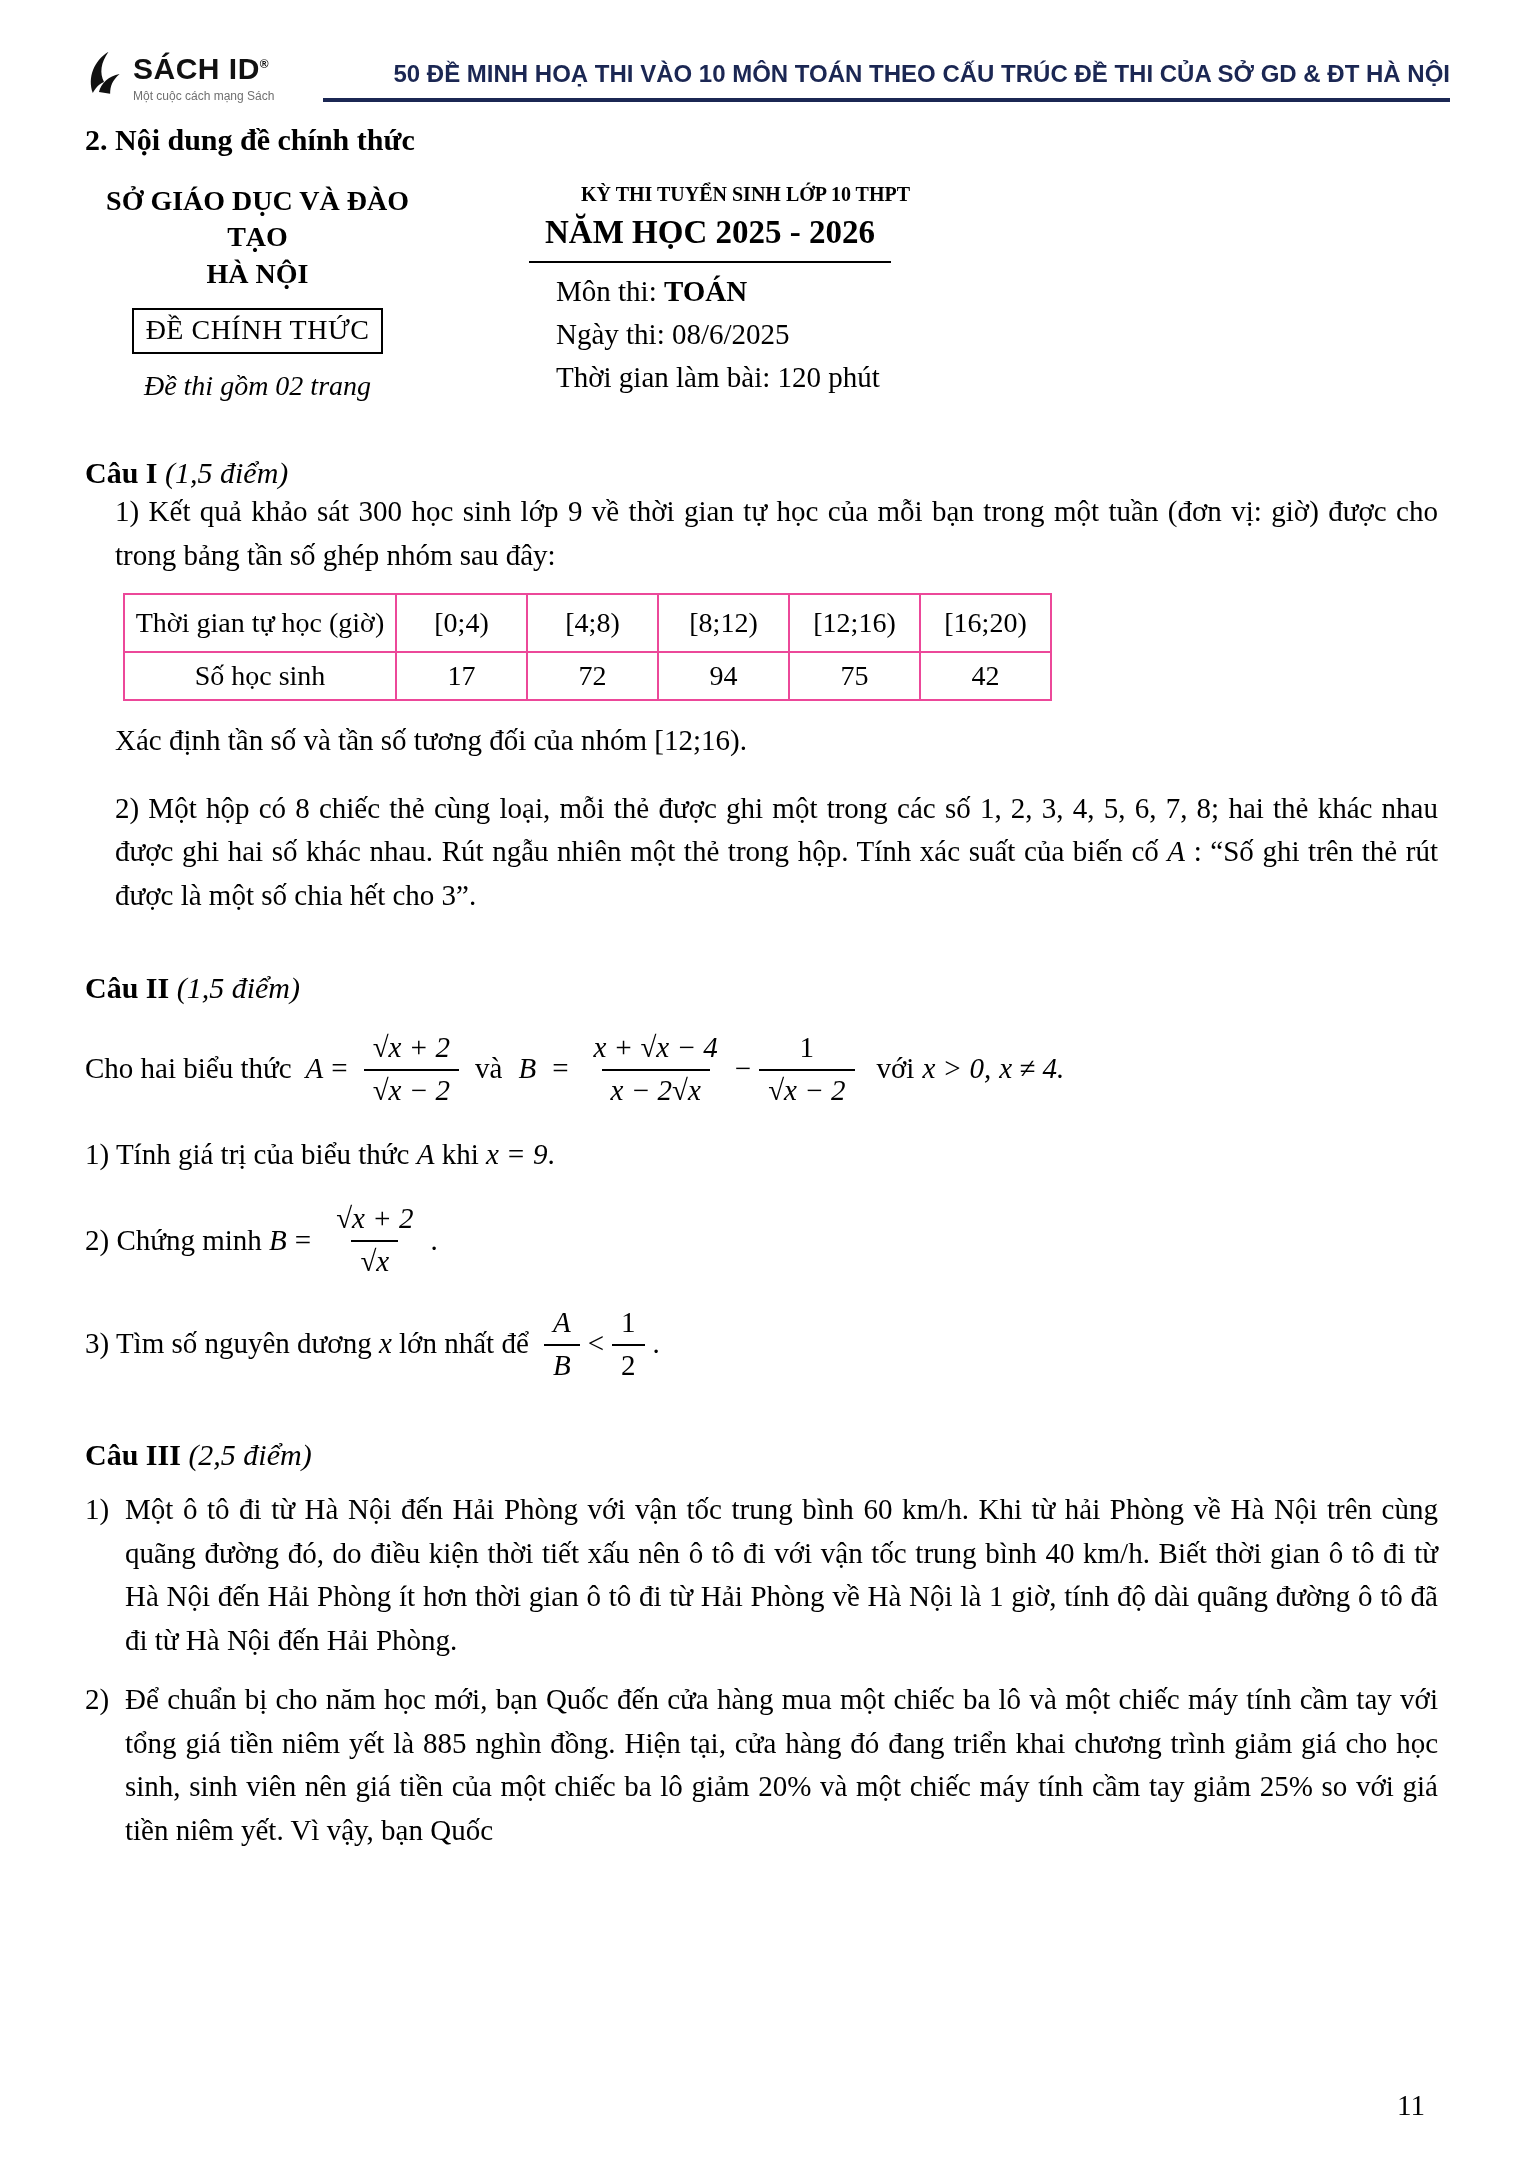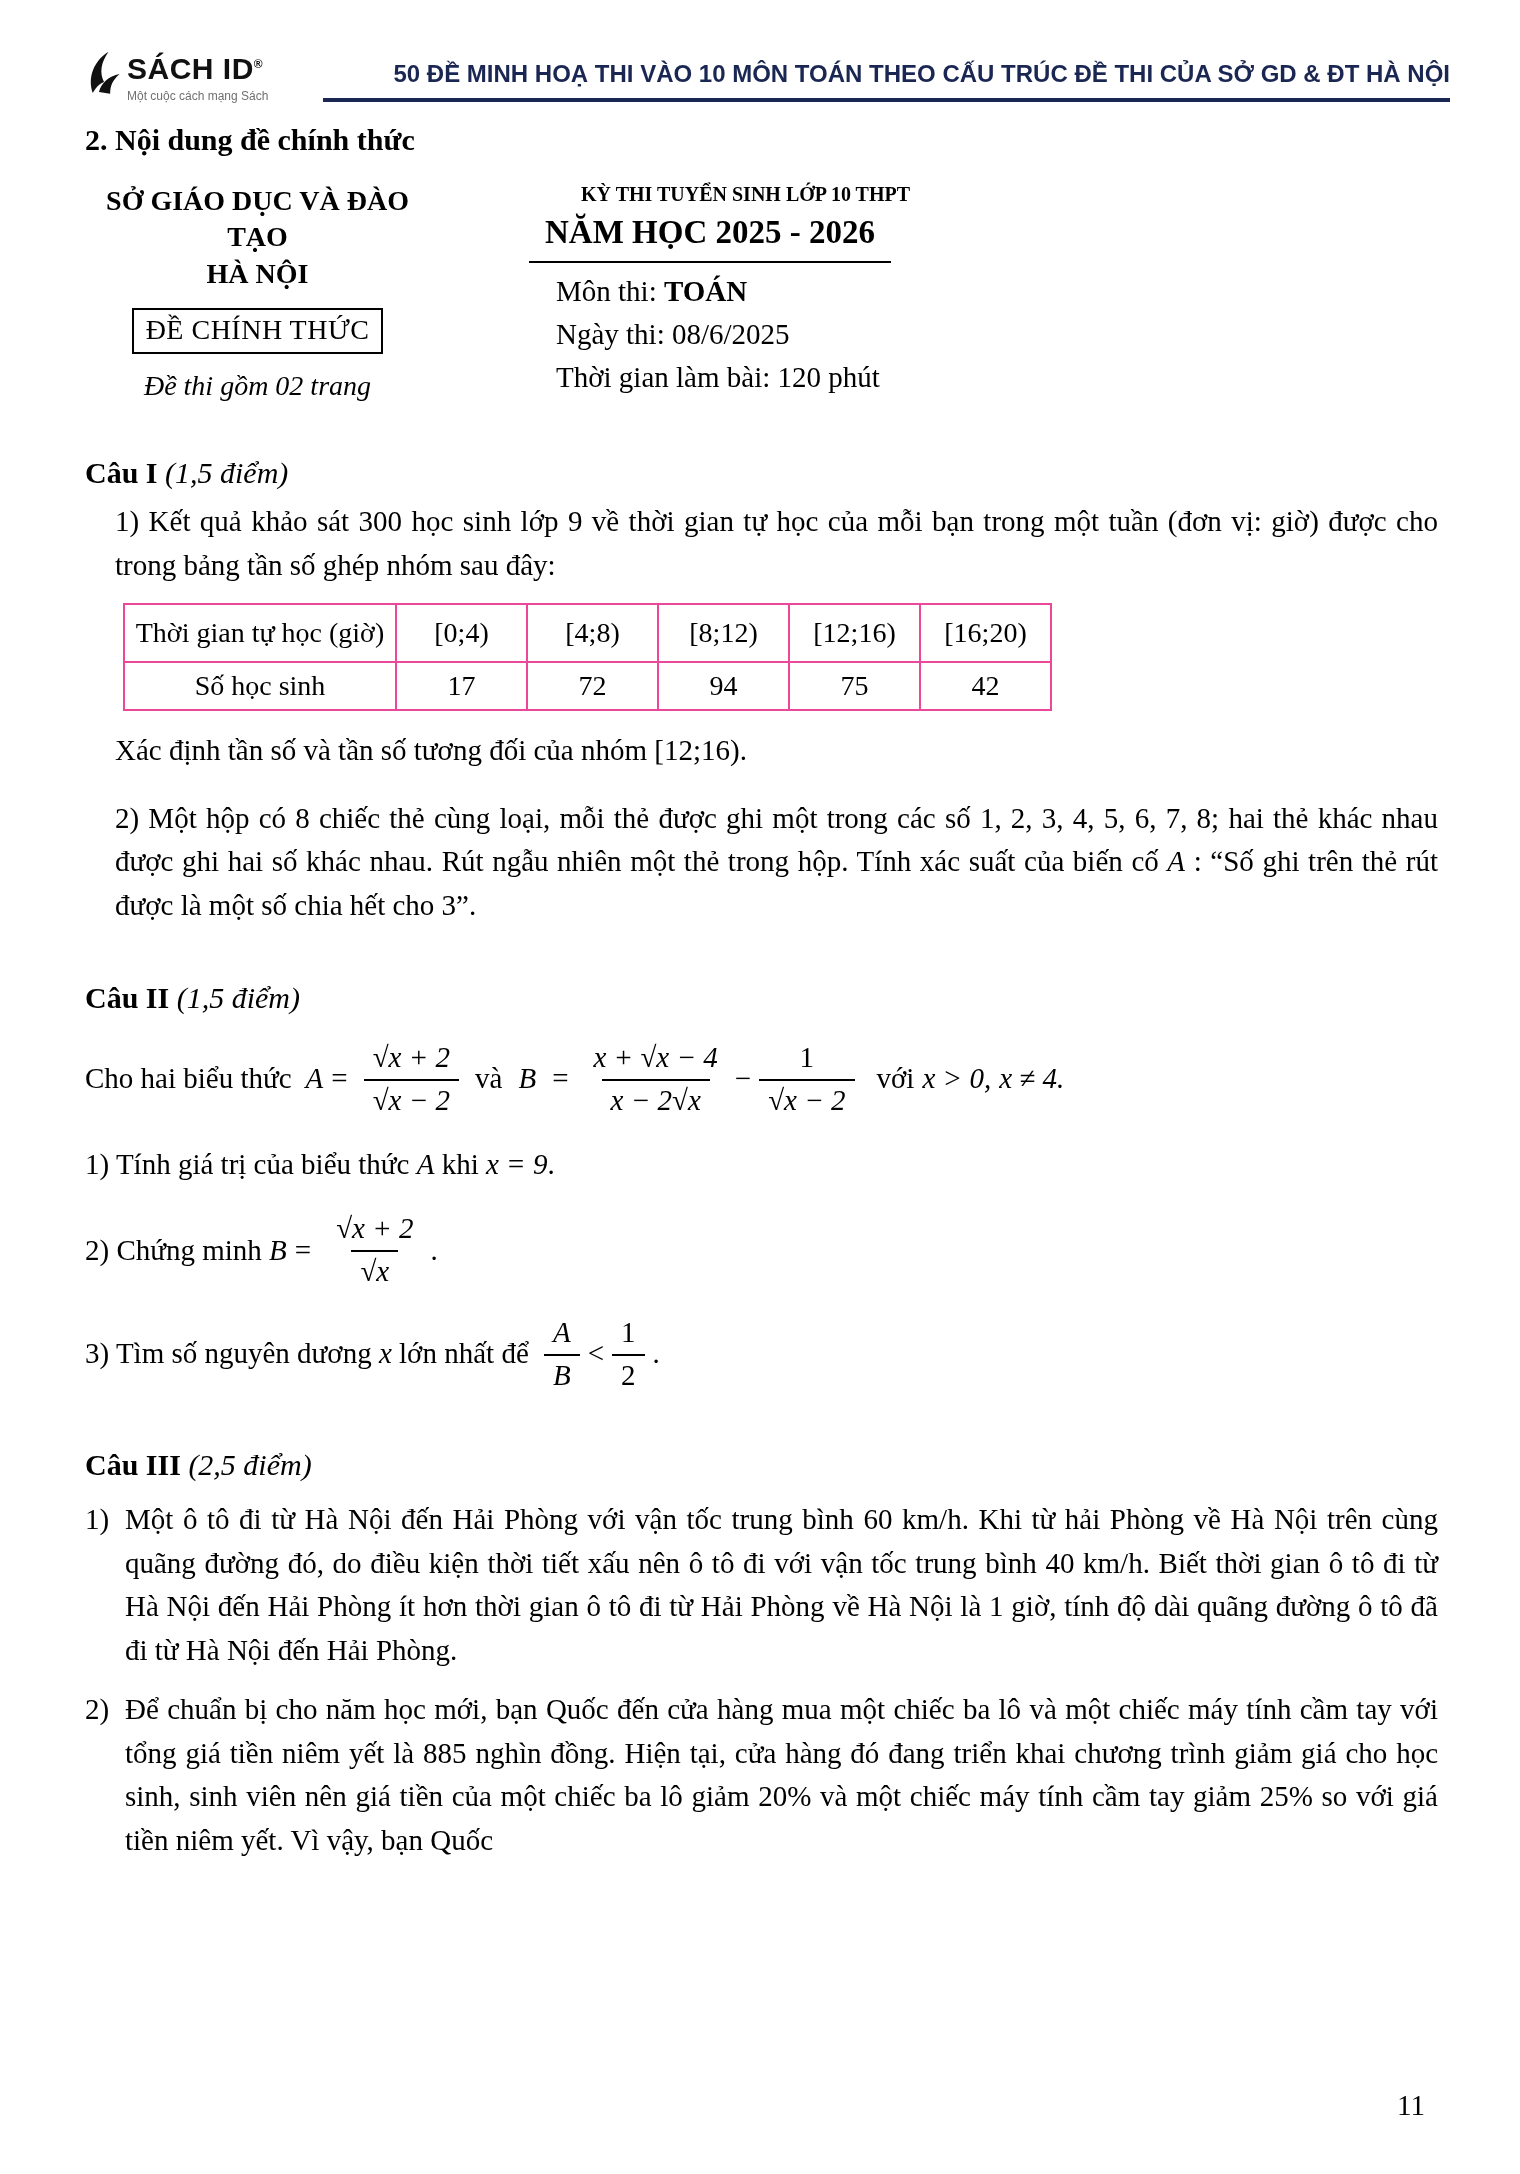--- a/index.html
+++ b/index.html
@@ -15,21 +15,21 @@
     color: #000;
     overflow: hidden;
   }
 
   
   .header {
     display: flex;
     align-items: flex-start;
     padding: 50px 70px 0 85px;
   }
-  .logo { display: flex; gap: 4px; align-items: flex-start; flex: 0 0 238px; }
+  .logo { display: flex; gap: 10px; align-items: flex-start; flex: 0 0 238px; }
   .logo-txt-wrap { padding-top: 2px; }
   .logo-text {
     font-family: "Liberation Sans", sans-serif;
     font-weight: bold; font-size: 30px; letter-spacing: .5px; color: #111;
     white-space: nowrap;
   }
   .logo-reg { font-size: 12px; vertical-align: super; font-weight: bold; }
   .logo-tagline {
     font-family: "Liberation Sans", sans-serif;
     font-size: 12px; color: #6f6f6f; margin-top: 3px;
@@ -80,21 +80,21 @@
   .eh-info-line { margin-top: 10px; font-size: 29px; }
   .eh-subject { font-weight: bold; margin-top: 16px; }
 
   
   .q-head { margin-top: 54px; font-size: 30px; }
   .q-head .q-title { font-weight: bold; }
   .q-head .q-points { font-style: italic; }
 
   .para { text-align: justify; line-height: 1.5; }
   .indent { margin-left: 30px; }
-  .mt-sm { margin-top: 10px; }
+  .mt-sm { }
   .mt-md { margin-top: 18px; }
   .mt-lg { margin-top: 24px; }
 
   .var { font-style: italic; }
 
   
   .freq-table {
     border-collapse: collapse;
     margin: 16px 0 0 38px;
   }

